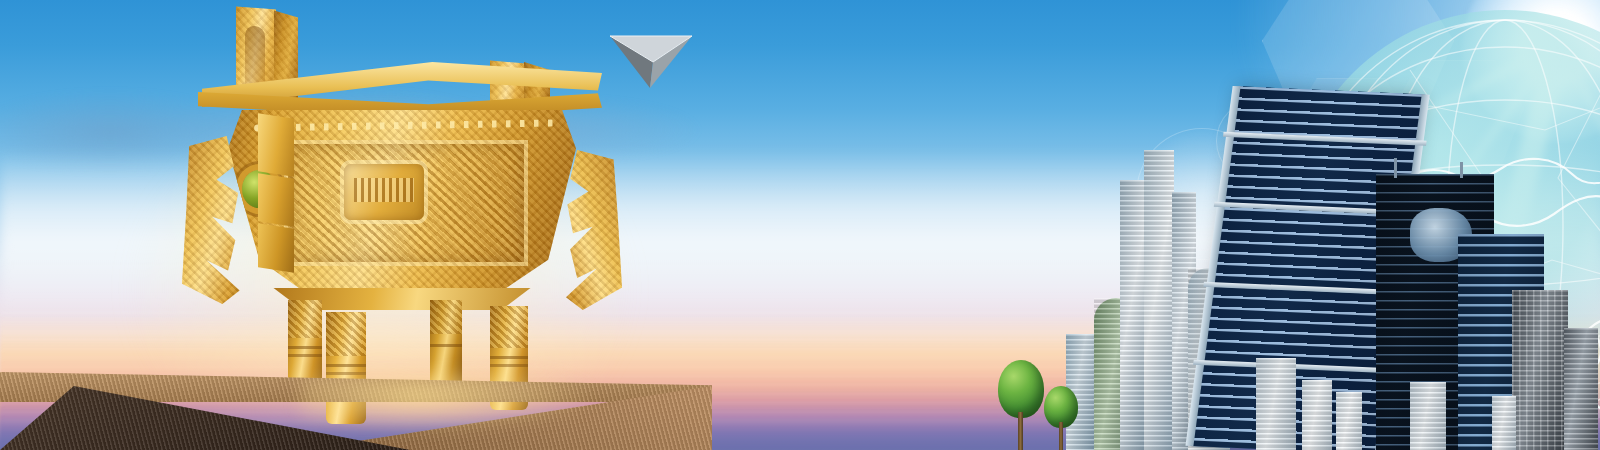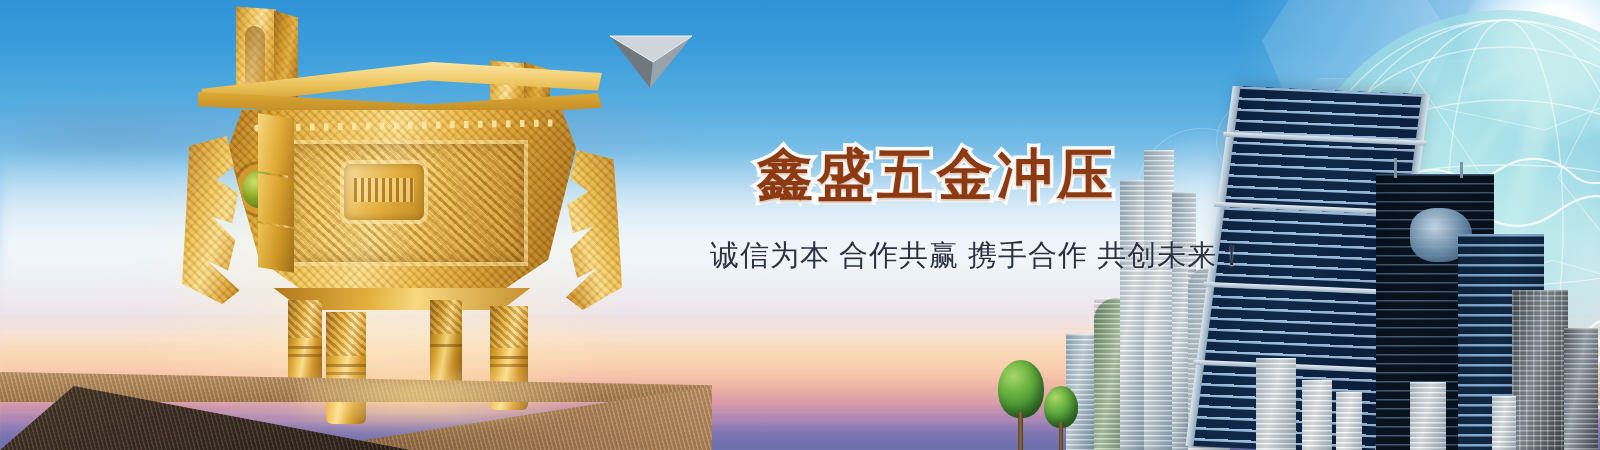--- a/index.html
+++ b/index.html
@@ -528,16 +528,14 @@
         <div class="platform-tex"></div>
       </div>
     <div class="platform-left">
         <div class="platform-tex"></div>
       </div>
   </div>
 
   <div style="position:absolute;left:300px;top:372px;width:300px;height:60px;
               background:radial-gradient(ellipse at 40% 40%,rgba(255,226,150,.75),rgba(255,220,140,0) 70%);filter:blur(8px);"></div>
 
-  <div class="headline">鑫盛五金冲压</div>
-  <div class="subline">诚信为本 合作共赢 携手合作 共创未来！</div>
 
 </div>
 
 </body></html>

